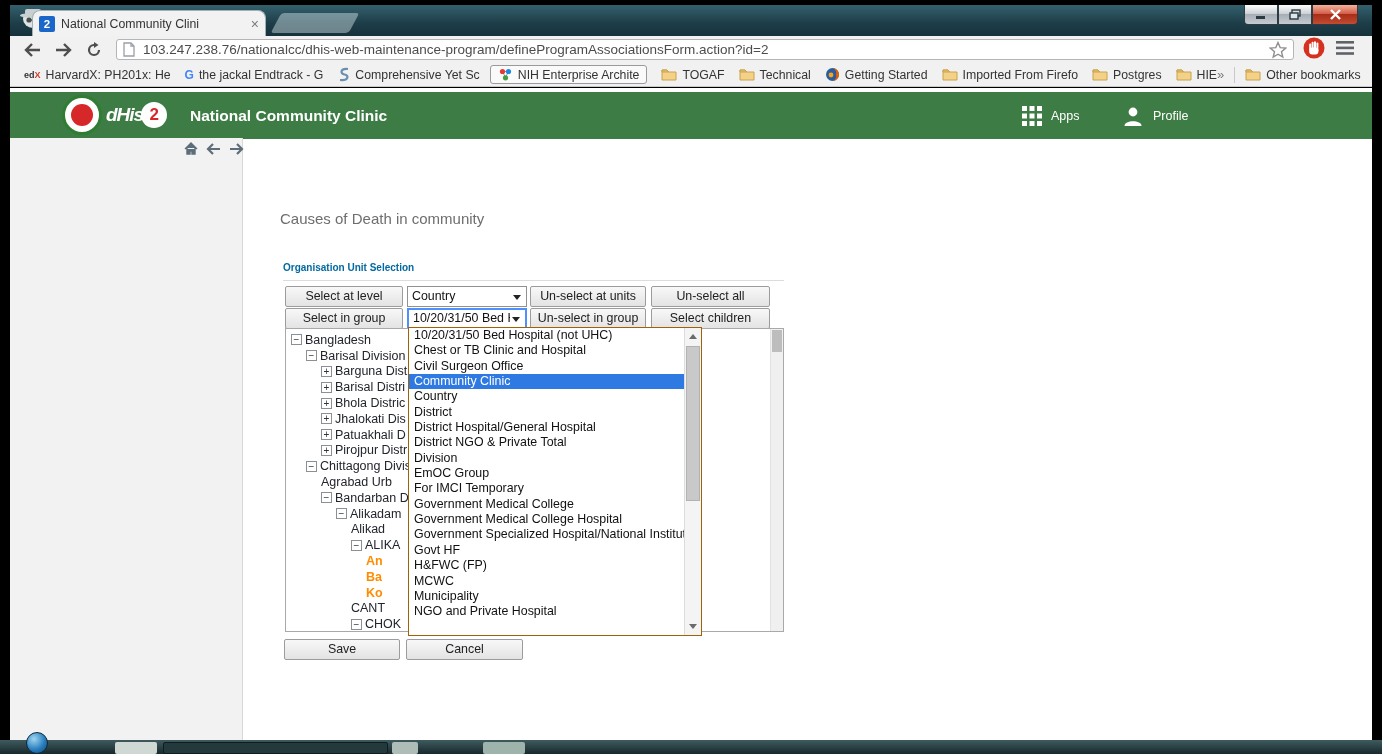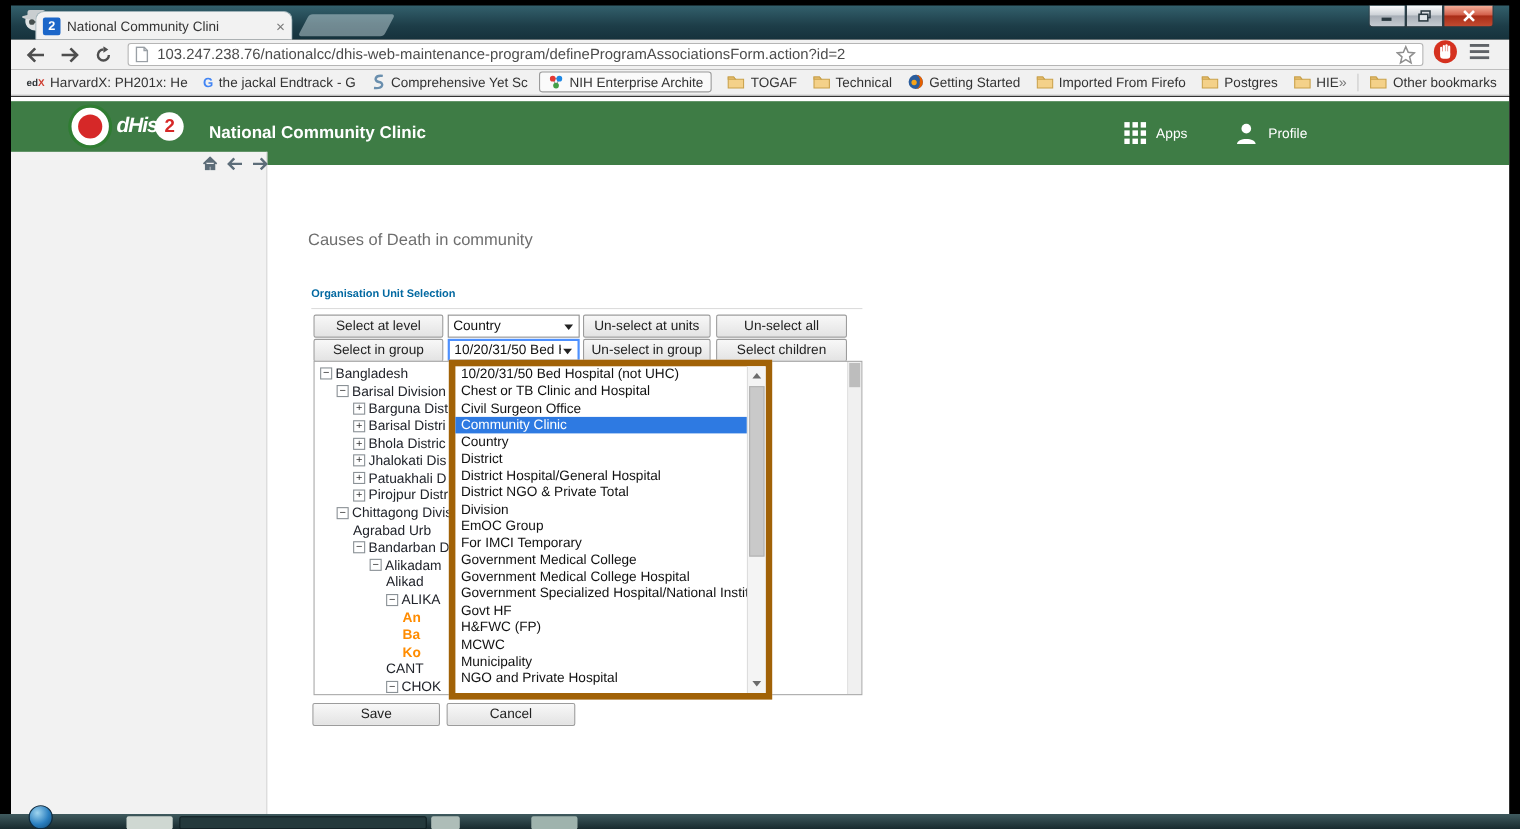--- a/index.html
+++ b/index.html
@@ -41,21 +41,21 @@
   .bm.boxed { border:1px solid #9a9a9a; background:#fafafa; border-radius:3px; padding:1px 7px; margin-left:10px; }
   .bm-right { margin-left:auto; display:flex; align-items:center; }
   .chev { color:#7a7a7a; font-size:13px; margin-right:10px; cursor:pointer; }
   .bm-sep { width:1px; height:16px; background:#c9c9c9; margin-right:10px; }
   .edx-ic { font-size:9px; font-weight:bold; color:#2f3337;text-align:center; }
   .edx-ic b { color:#ce3c2f; }
   .g-ic { font-size:12px; font-weight:bold; color:#4285f4; }
 
   
   .page { position:absolute; left:10px; top:88px; width:1362px; height:652px; background:#fff; overflow:hidden; }
-  .dhis-header { position:absolute; left:0; top:4px; width:100%; height:58px; background:var(--green,#3e7c45);
+  .dhis-header { position:absolute; left:0; top:4px; width:100%; height:47px; background:var(--green,#3e7c45);
     display:flex; align-items:center; color:#fff; }
   .logo { position:absolute; left:52px; top:3px; display:flex; align-items:center; }
   .emblem { width:40px; height:40px; border-radius:50%; background:#fff; border:3px solid #2f7d32; display:flex; align-items:center; justify-content:center; }
   .emblem .core { width:22px; height:22px; border-radius:50%; background:#d62828; }
   .logo .dhis-word { color:#fff; font-weight:bold; font-style:italic; font-size:19px; letter-spacing:-1px; margin-left:4px; }
   .logo .two { width:26px; height:26px; background:#fff; border-radius:50%; color:#d62828; font-weight:bold; font-size:17px;
     text-align:center; line-height:26px; margin-left:-2px; }
   .app-title { position:absolute; left:180px; font-size:15.5px; font-weight:bold; }
   .hdr-btn { position:absolute; display:flex; align-items:center; font-size:12.5px; cursor:pointer; }
   .hdr-btn span.lbl { margin-left:9px; }
@@ -82,21 +82,21 @@
   .tree-panel { position:absolute; left:275px; top:240px; width:499px; height:304px; border:1px solid #a9a9a9;
     background:#fff; overflow:hidden; }
   .tree-rows { position:absolute; left:0; top:3px; right:13px; }
   .trow { height:15.8px; display:flex; align-items:center; font-size:12.5px; color:#22252c; white-space:nowrap; cursor:pointer; }
   .tw { width:11px; height:11px; border:1px solid #8a9196; background:#fff; font-size:10px; line-height:9px;
     text-align:center; color:#333; margin-right:3px; flex:0 0 11px; cursor:pointer; }
   .trow.sel-orange { color:var(--orange,#ff8c00); font-weight:bold; }
   .tree-sb { position:absolute; right:0; top:0; bottom:0; width:13px; background:#f0f0f0; border-left:1px solid #e2e2e2; }
   .tree-sb .thumb { position:absolute; left:1px; right:1px; top:1px; height:22px; background:#bdbdbd; }
 
-  .dd { position:absolute; left:398px; top:239px; width:294px; height:309px; background:#fff; border:6px solid #a16207; z-index:10; }
+  .dd { position:absolute; left:398px; top:239px; width:294px; height:309px; background:#fff; border:1px solid #a16207; z-index:10; }
   .dd-opts { position:absolute; left:0; top:0; right:17px; }
   .dd-opt { height:15.35px; line-height:15.4px; font-size:12.4px; color:#111; padding-left:5px; white-space:nowrap;
     overflow:hidden; cursor:default; }
   .dd-opt.hl { background:var(--blue,#2e7ae2); color:#fff; }
   .dd-sb { position:absolute; right:0; top:0; bottom:0; width:17px; background:#f4f4f4; border-left:1px solid #ddd; }
   .dd-sb .btn-up, .dd-sb .btn-dn { position:absolute; left:0; width:16px; height:15px; display:flex; align-items:center; justify-content:center; }
   .dd-sb .btn-up { top:1px; } .dd-sb .btn-dn { bottom:1px; }
   .tri-up { width:0;height:0;border-left:4px solid transparent;border-right:4px solid transparent;border-bottom:5px solid #6b6b6b; }
   .tri-dn { width:0;height:0;border-left:4px solid transparent;border-right:4px solid transparent;border-top:5px solid #6b6b6b; }
   .dd-sb .thumb { position:absolute; left:1px; width:14px; top:18px; height:155px; background:#c9c9c9; border:1px solid #b2b2b2; }

